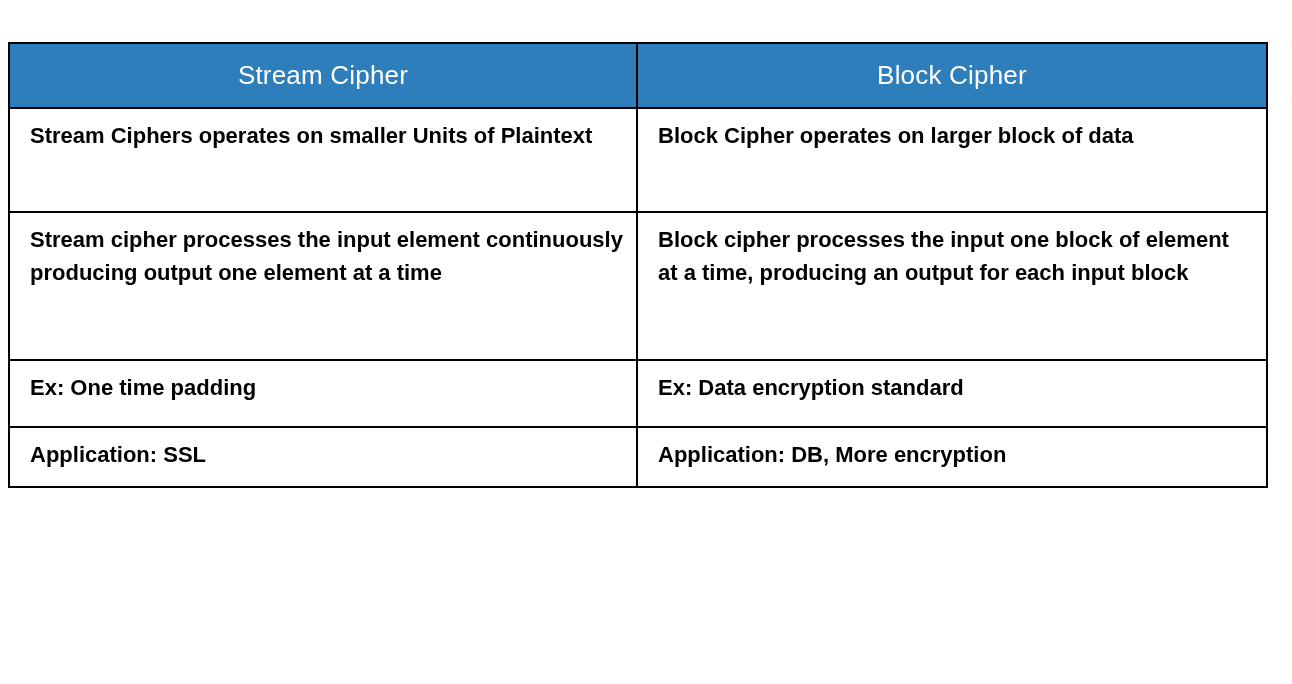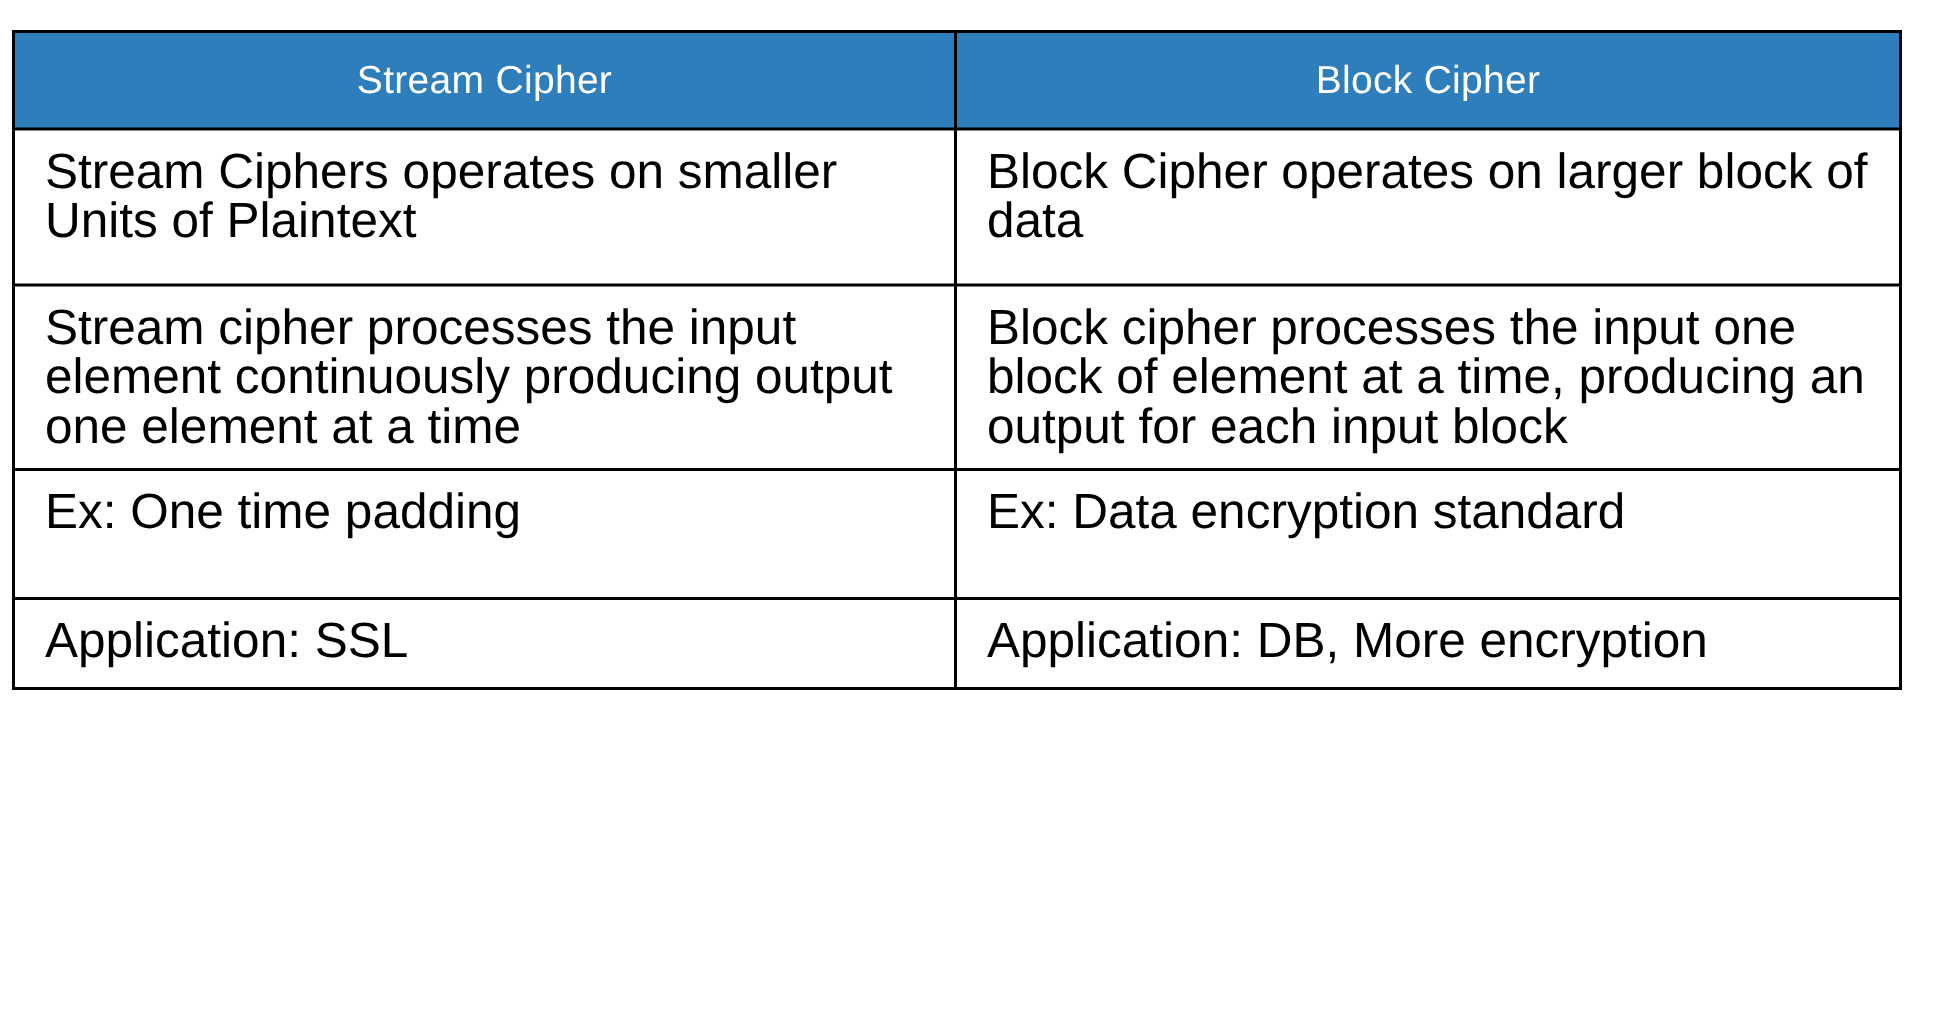--- a/index.html
+++ b/index.html
@@ -18,21 +18,21 @@
   .page {
     position: relative;
     width: 1292px;
     height: 684px;
     background: #ffffff;
   }
 
   .comparison-table {
     position: absolute;
     left: 8px;
-    top: 20px;
+    top: 42px;
     width: 1258px;
     border-collapse: collapse;
     table-layout: fixed;
     background: #ffffff;
   }
 
   .comparison-table col.col-left  { width: 628px; }
   .comparison-table col.col-right { width: 630px; }
 
   .comparison-table th,
@@ -48,34 +48,34 @@
     font-size: 26px;
     font-weight: normal;
     line-height: 1.2;
     text-align: center;
     height: 65px;
     padding: 16px 8px;
     letter-spacing: 0.2px;
   }
 
   .comparison-table tbody td {
-    font-size: 33px;
-    font-weight: normal;
+    font-size: 22px;
+    font-weight: bold;
     line-height: 33px;
     text-align: left;
     padding: 10px 12px 12px 20px;
     color: #000000;
   }
 
   .comparison-table tbody tr.row-h1 td { height: 104px; }
   .comparison-table tbody tr.row-h2 td { height: 67px; }
-  .comparison-table tbody tr.row-h3 td { height: 115px; }
+  .comparison-table tbody tr.row-h3 td { height: 148px; }
   .comparison-table tbody tr.row-h4 td { height: 68px; }
   .comparison-table tbody tr.row-h5 td { height: 66px; }
-  .comparison-table tbody tr.row-h6 td { height: 86px; }
+  .comparison-table tbody tr.row-h6 td { height: 67px; }
   .comparison-table tbody tr.row-h7 td { height: 60px; }
 </style>
 </head>
 <body>
 
 <div class="page">
 
   <table class="comparison-table">
     <colgroup>
       <col class="col-left">

